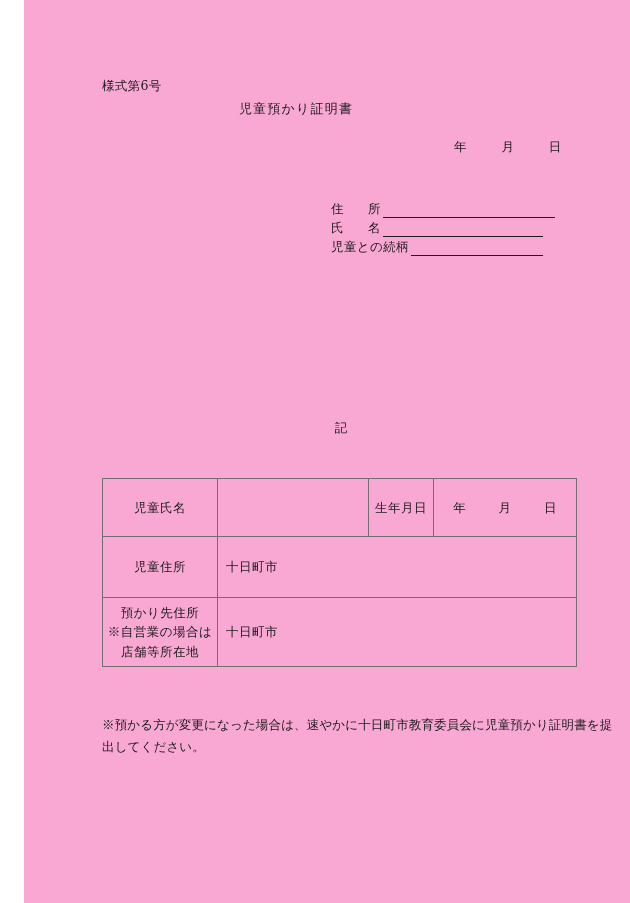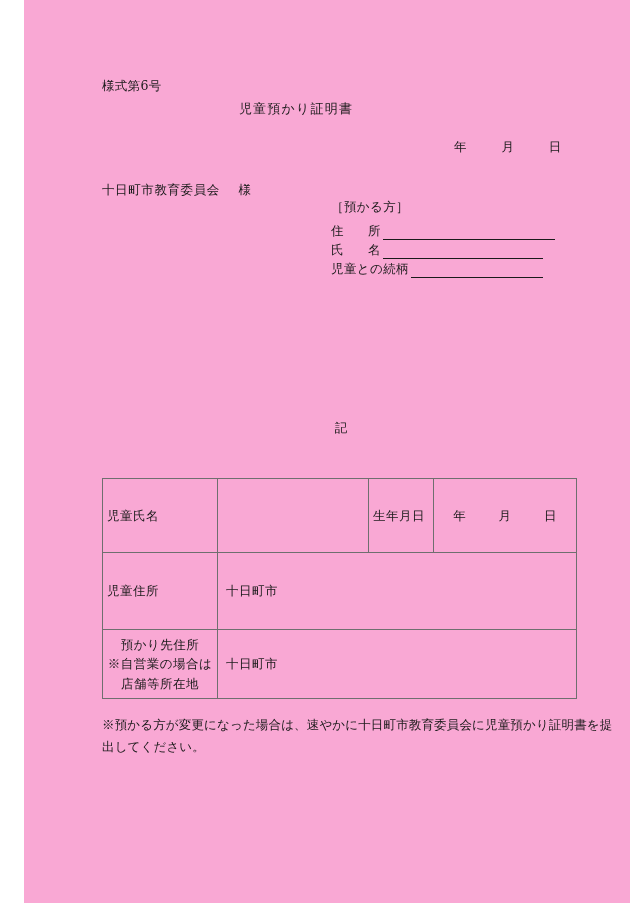--- a/index.html
+++ b/index.html
@@ -132,21 +132,22 @@
   }
   #form-table td {
     border: 1px solid #6f6f6f;
     font-size: 12.5px;
     letter-spacing: 0.5px;
     vertical-align: middle;
     padding: 0 8px;
     line-height: 1.55;
   }
   #form-table td.label {
-    padding: 12px 4px;
+    text-align: center;
+    padding: 4px 4px;
   }
   #form-table td.value {
     text-align: left;
   }
   #form-table td.date-cell {
     text-align: center;
     letter-spacing: 0.3px;
   }
   #form-table td.date-cell .gap { display: inline-block; width: 24px; }
   #form-table td.multiline {
@@ -186,27 +187,22 @@
   <div class="abs" id="doc-title">児童預かり証明書</div>
 
   <div class="abs" id="date-line">
     <span class="seg">年</span>
     <span class="gap"></span>
     <span class="seg">月</span>
     <span class="gap"></span>
     <span class="seg">日</span>
   </div>
 
-  <div class="abs" id="addressee">
-    <span>十日町市教育委員会</span>
-    <span class="honorific">様</span>
-  </div>
 
   <div class="abs" id="keeper-block">
-    <div class="kb-heading">［預かる方］</div>
 
     <div class="kb-row">
       <span class="kb-label spaced">住　所</span>
       <span class="kb-rule w-long"></span>
     </div>
 
 
     <div class="kb-row">
       <span class="kb-label spaced">氏　名</span>
       <span class="kb-rule w-name"></span>

